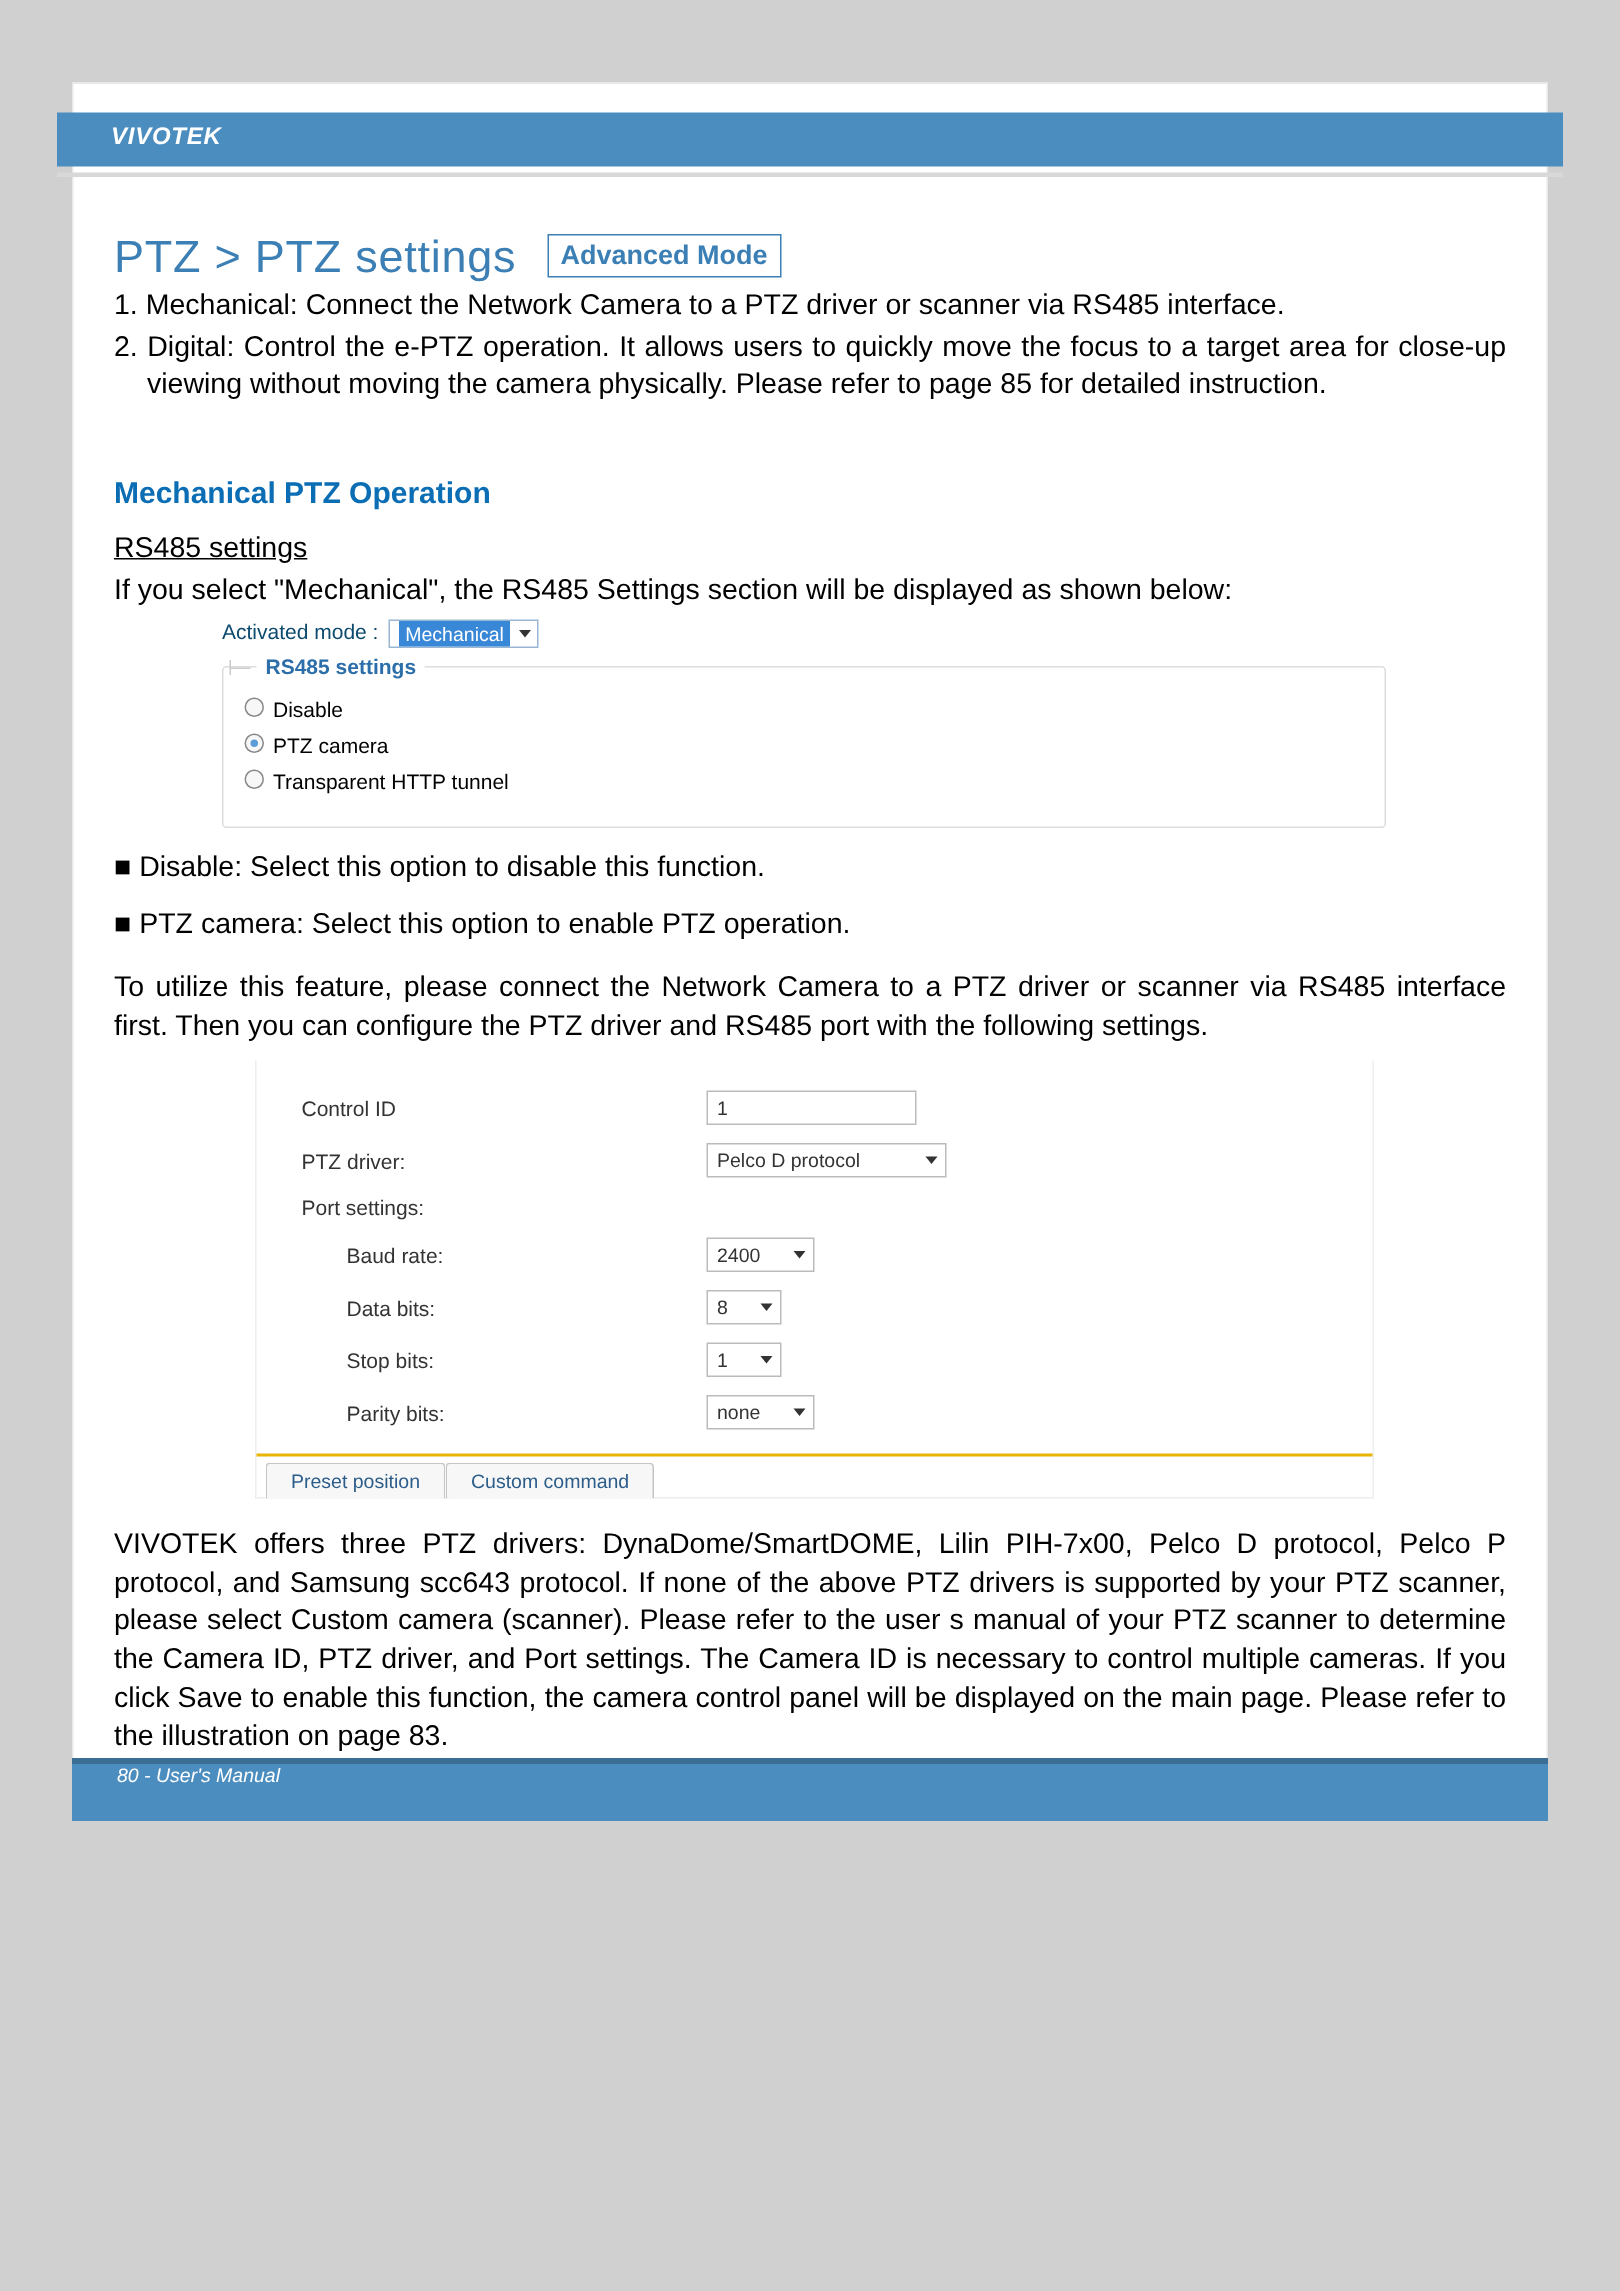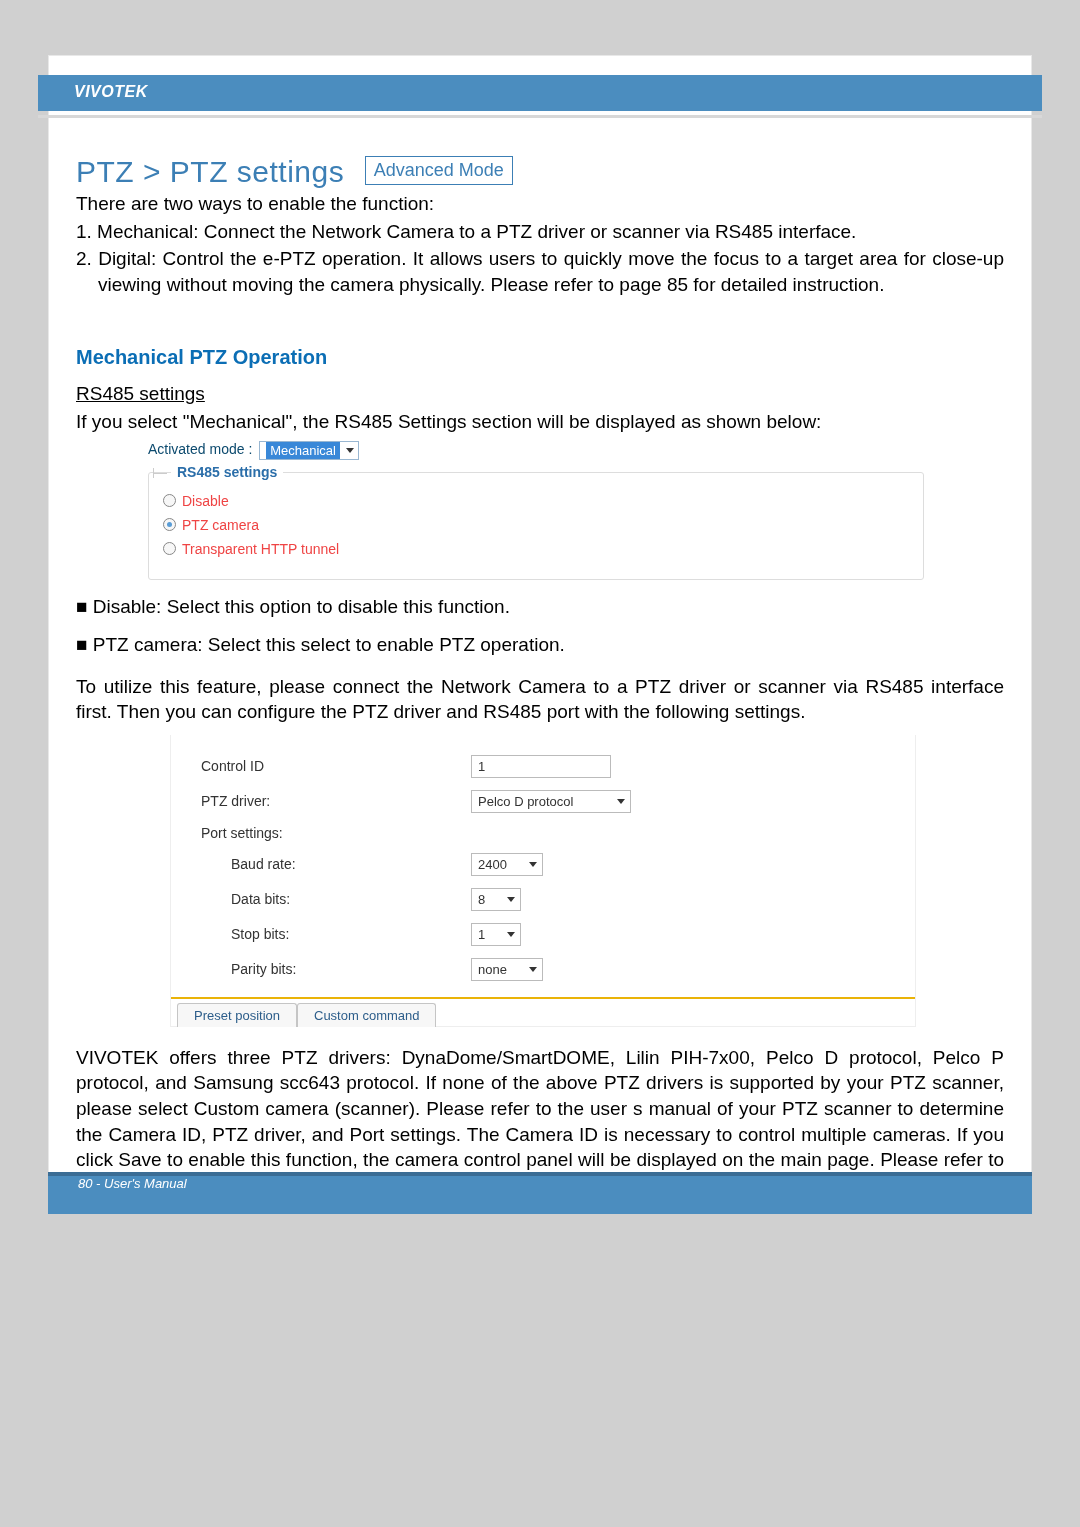--- a/index.html
+++ b/index.html
@@ -61,20 +61,21 @@
     }
     .adv-badge {
       display: inline-block;
       vertical-align: middle;
       border: 1px solid #3c7fb5;
       color: #3c7fb5;
       padding: 3px 8px;
       font-size: 18px;
       margin-left: 16px;
       margin-top: -4px;
+      font-weight: bold;
     }
     .body-text {
       font-size: 19px;
       color: #000;
       line-height: 1.35;
       margin-top: 30px;
     }
     .body-text.jst { text-align: justify; }
     .section-head {
       color: #0b6eb5;
@@ -154,24 +155,23 @@
       content: "";
       position: absolute;
       left: -18px;
       top: 4px;
       height: 10px;
       width: 1px;
       background: #ccc;
     }
     .radio-row {
       display: flex;
-      align-items: center;
       gap: 6px;
       font-size: 14px;
-      color: #ef4444;
+      color: #000000;
       margin: 8px 0;
     }
     .radio {
       width: 13px; height: 13px;
       border-radius: 50%;
       border: 1px solid #888;
       display: inline-block;
       position: relative;
       background: #f7f7f7;
     }
@@ -269,21 +269,20 @@
 <div class="page-wrap">
   <div class="header-band">
     <span class="brand">VIVOTEK</span>
   </div>
   <div class="header-sep"></div>
 
   <div class="content">
     <span class="page-title">PTZ &gt; PTZ settings</span>
     <span class="adv-badge">Advanced Mode</span>
 
-    <p class="body-text" style="margin-top:2px">There are two ways to enable the function:</p>
     <p class="body-text" style="margin-top:2px">1. Mechanical: Connect the Network Camera to a PTZ driver or scanner via RS485 interface.</p>
     <p class="body-text jst" style="margin-top:2px; padding-left:22px; text-indent:-22px;">2. Digital: Control the e-PTZ operation. It allows users to quickly move the focus to a target area for close-up viewing without moving the camera physically. Please refer to page 85 for detailed instruction.</p>
 
     <h3 class="section-head">Mechanical PTZ Operation</h3>
 
     <p class="underline">RS485 settings</p>
     <p class="follow">If you select "Mechanical", the RS485 Settings section will be displayed as shown below:</p>
 
     <div class="rs485-box">
       <div class="activated-row">
@@ -305,21 +304,21 @@
           <span>PTZ camera</span>
         </div>
         <div class="radio-row">
           <span class="radio"></span>
           <span>Transparent HTTP tunnel</span>
         </div>
       </div>
     </div>
 
     <p class="bullet">■ Disable: Select this option to disable this function.</p>
-    <p class="bullet">■ PTZ camera: Select this select to enable PTZ operation.</p>
+    <p class="bullet">■ PTZ camera: Select this option to enable PTZ operation.</p>
 
     <p class="body-text jst" style="margin-top:18px">To utilize this feature, please connect the Network Camera to a PTZ driver or scanner via RS485 interface first. Then you can configure the PTZ driver and RS485 port with the following settings.</p>
 
     <div class="settings-card">
       <div class="row">
         <span class="lbl">Control ID</span>
         <span class="txtin">1</span>
       </div>
       <div class="row">
         <span class="lbl">PTZ driver:</span>

